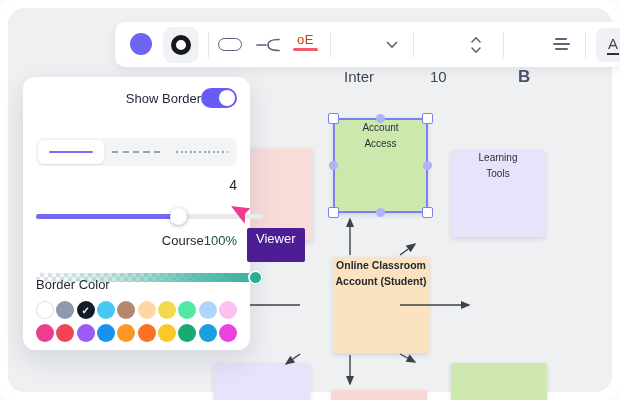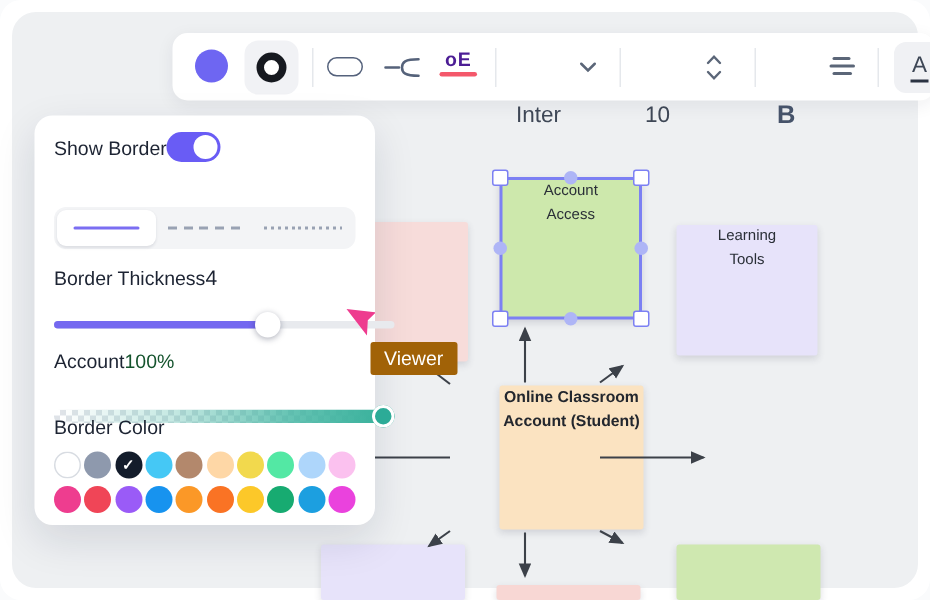--- a/index.html
+++ b/index.html
@@ -11,50 +11,50 @@
         font-size:10px;line-height:1.55;color:#2a2f37;border-radius:2px;
         box-shadow:0 2px 5px rgba(60,64,90,.16);z-index:5;margin-left:31px;}
   .node .lbl{display:block;}
   .node-bold{font-weight:700;font-size:10.5px;color:#23272e;}
   .arrows{position:absolute;left:0;top:0;width:620px;height:400px;z-index:10;pointer-events:none;}
 
   
   .sel{border:2px solid #7c80f3;z-index:15;}
   .h-c{position:absolute;width:9px;height:9px;background:#fff;border:1.5px solid #7c80f3;border-radius:2px;z-index:16;}
   .h-m{position:absolute;width:9px;height:9px;background:#aeb5f6;border-radius:50%;z-index:16;}
-  .viewer-tag{position:absolute;left:247px;top:228px;background:#a16207;color:#fff;font-size:13px;
-              padding:3px 9px 4px;border-radius:2px;z-index:40;}
+  .viewer-tag{position:absolute;left:247px;top:228px;background:#4c1d95;color:#fff;font-size:13px;
+              padding:3px 9px 16px;border-radius:2px;z-index:40;}
   .viewer-cursor{position:absolute;left:228px;top:204px;z-index:41;}
 
   
   .toolbar{position:absolute;left:115px;top:22px;width:508px;height:45px;background:#fff;border-radius:10px;
            box-shadow:0 3px 12px rgba(25,30,55,.07);z-index:30;}
   .tb{position:absolute;}
   .tb-circle{left:15px;top:11px;width:22px;height:22px;border-radius:50%;background:#6e66f2;}
   .tb-ringbtn{left:48px;top:5px;width:36px;height:36px;border-radius:9px;background:#f1f2f5;
               display:flex;align-items:center;justify-content:center;}
   .tb-ring{width:20px;height:20px;border-radius:50%;border:5px solid #16191f;box-sizing:border-box;background:#fff;}
   .tb-div{width:1px;height:26px;background:#e5e8ec;top:10px;}
   .tb-pill{left:103px;top:16px;width:24px;height:13px;border:1.6px solid #55627c;border-radius:7px;box-sizing:border-box;}
   .tb-text{font-size:15px;color:#3e4756;top:0;height:45px;display:flex;align-items:center;margin-top:32px;}
   .tb-oe{left:178px;top:10px;width:25px;text-align:center;}
-  .tb-oe .glyph{font-size:13px;font-weight:700;color:#4c1d95;letter-spacing:.5px;}
+  .tb-oe .glyph{font-size:13px;font-weight:400;color:#c2410c;letter-spacing:.5px;}
   .tb-oe .redbar{margin-top:1px;height:3px;border-radius:2px;background:#f4586b;}
   .tb-b{font-size:17px;font-weight:600;color:#46536a;}
   .tb-align{left:437px;top:16px;width:18px;display:flex;flex-direction:column;align-items:center;gap:3px;}
   .tb-align i{display:block;height:2px;border-radius:1px;background:#5b6678;}
   .tb-abtn{left:481px;top:6px;width:34px;height:34px;border-radius:8px;background:#f0f1f4;
            display:flex;align-items:center;justify-content:center;}
   .tb-a{font-size:15px;color:#3e4756;border-bottom:2px solid #2b3342;padding:0 1px 1px;}
 
   
   .panel{position:absolute;left:23px;top:77px;width:227px;height:273px;background:#fff;border-radius:12px;
          box-shadow:0 10px 28px rgba(20,25,55,.12);z-index:30;}
   .p-abs{position:absolute;left:13px;right:13px;}
-  .p-row{display:flex;align-items:center;justify-content:flex-start;}
+  .p-row{display:flex;align-items:center;justify-content:flex-end;}
   .p-label{font-size:13px;color:#1d2433;}
   .p-val{font-size:14px;color:#1d2433;}
   .p-val-gray{font-size:13px;color:#14532d;}
   .toggle{width:36px;height:20px;border-radius:10px;background:#695cf5;position:relative;}
   .toggle .knob{position:absolute;right:2px;top:2px;width:16px;height:16px;border-radius:50%;background:#fff;}
   .seg{height:28px;background:#f3f4f6;border-radius:8px;padding:2px;box-sizing:border-box;display:flex;}
   .seg .opt{flex:1;display:flex;align-items:center;justify-content:center;border-radius:6px;}
   .seg .opt.active{background:#fff;box-shadow:0 1px 2px rgba(20,25,55,.10);}
   .line-solid{width:44px;height:2px;border-radius:2px;background:#7b6ef2;}
   .line-dashed{width:50px;height:2.5px;background:repeating-linear-gradient(90deg,#99a2b3 0 6px,transparent 6px 10.5px);}
@@ -177,30 +177,29 @@
           <div class="line-solid"></div>
         </div>
       <div class="opt">
           <div class="line-dashed"></div>
         </div>
       <div class="opt">
           <div class="line-dotted"></div>
         </div>
     </div>
     <div class="p-abs p-row" style="top:99px;height:18px;">
-      <span class="p-label">Border Thickness</span>
       <span class="p-val">4</span>
     </div>
     <div class="p-abs slider" style="top:131px;">
       <div class="track"></div>
       <div class="fill"></div>
       <div class="thumb"></div>
     </div>
     <div class="p-abs p-row" style="top:154px;height:18px;">
-      <span class="p-label">Account</span>
+      <span class="p-label">Course</span>
       <span class="p-val-gray">100%</span>
     </div>
     <div class="p-abs oslider" style="top:176px;">
       <div class="track"></div>
       <div class="thumb"></div>
     </div>
     <div class="p-abs p-label" style="top:200px;">Border Color</div>
     <div class="p-abs" style="top:224px;" id="swatches">
         <div class="swatch-row">
           <div class="swatch light" style="background: rgb(255, 255, 255);"></div>

